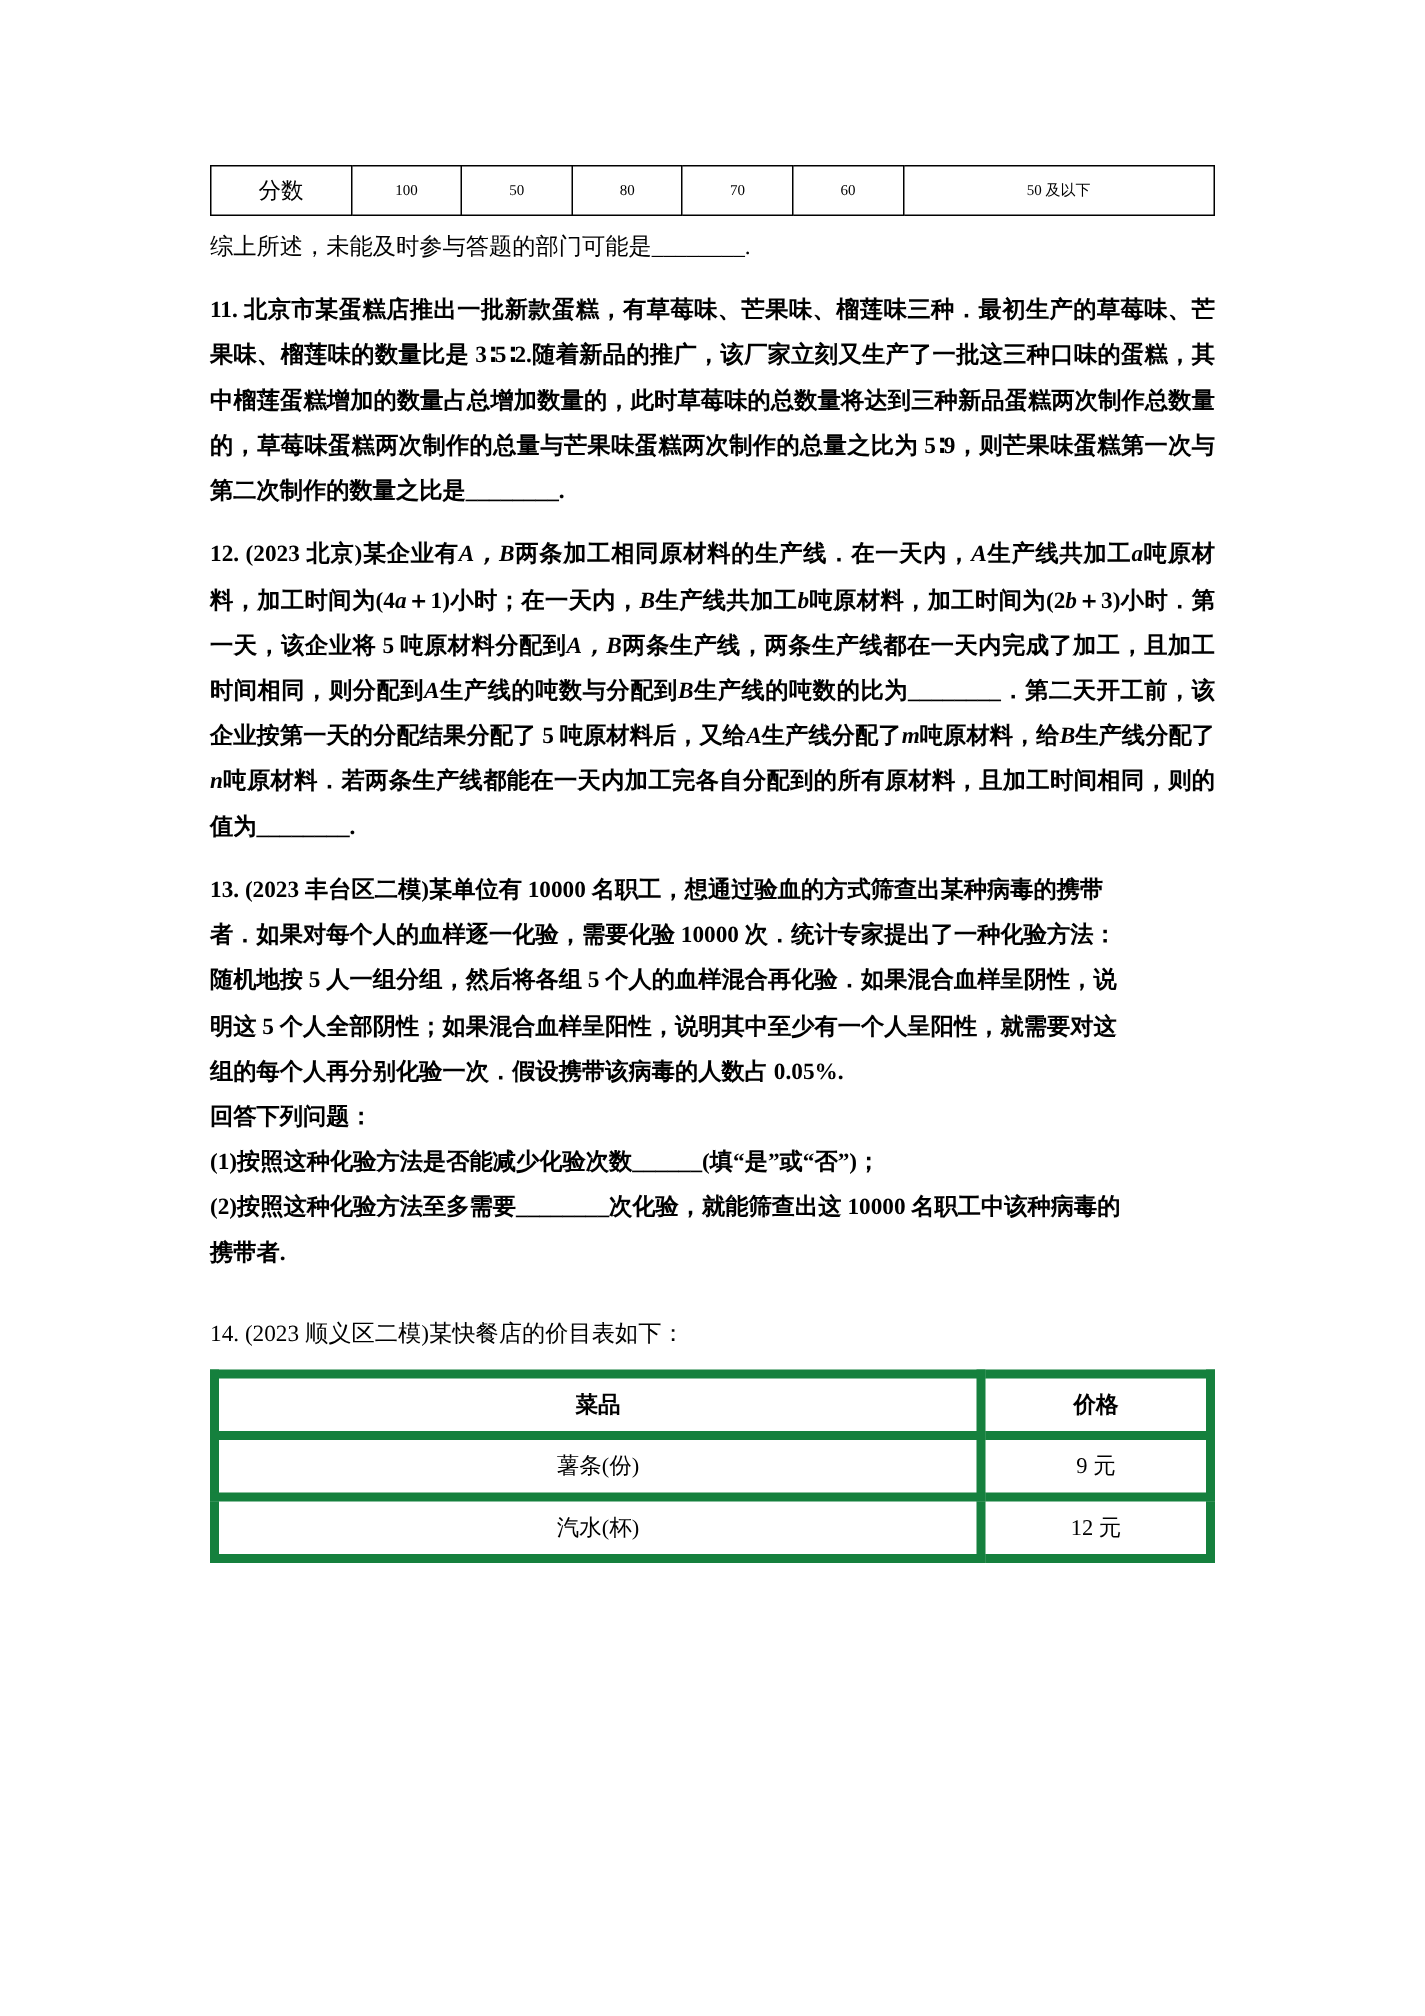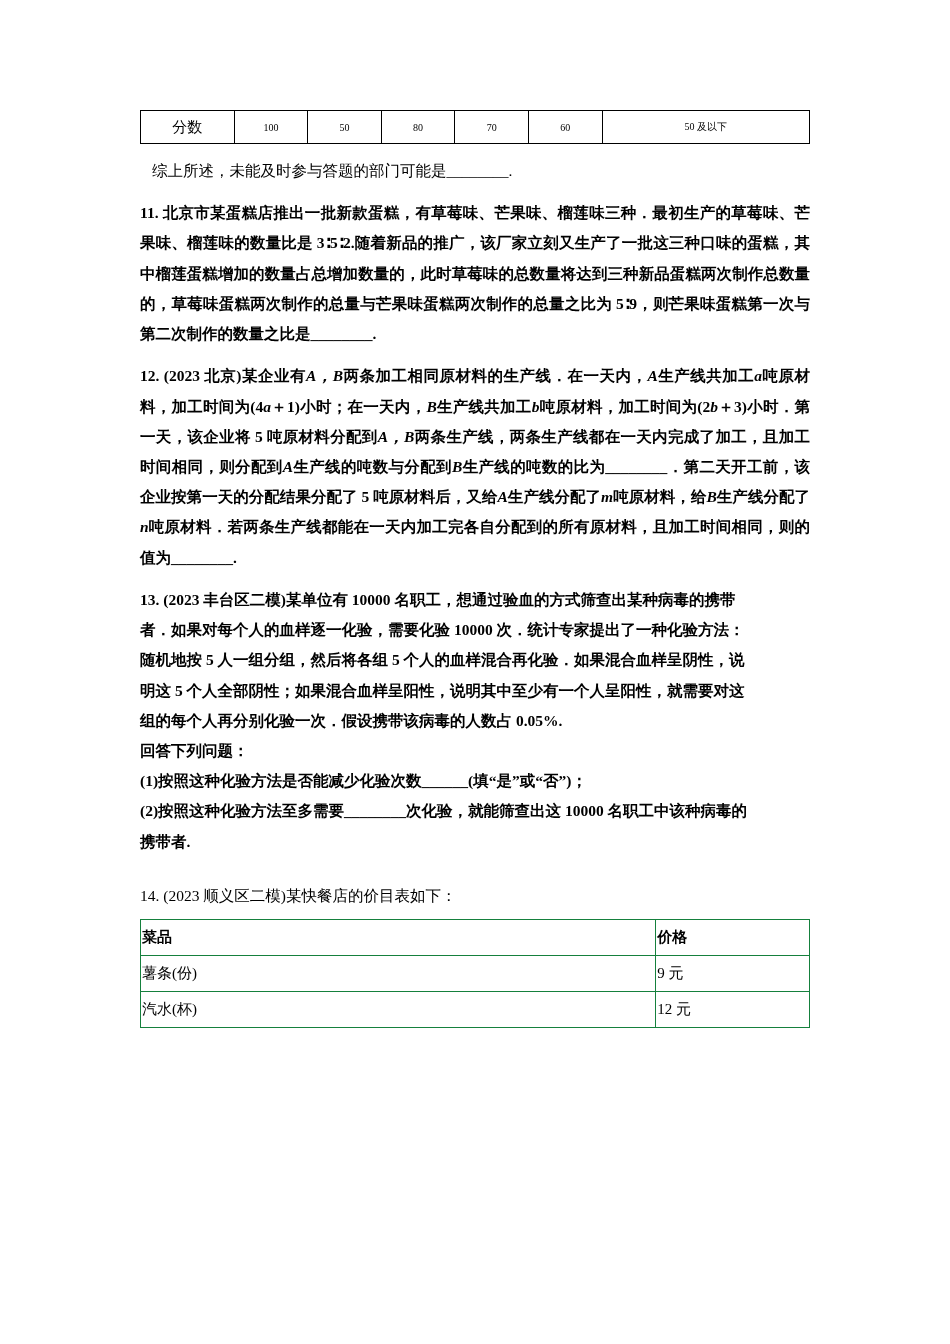--- a/index.html
+++ b/index.html
@@ -27,40 +27,41 @@
     vertical-align:middle;
     font-size:10px;
     height:30px;
     font-family:"Liberation Serif", serif;
   }
   .tbl .hcell{font-size:15px;}
   .line{
     font-size:15.5px;
     line-height:1.95;
     text-align:justify;
-    margin:12px;
+    margin:0;
   }
   .para{
     font-size:15.5px;
     line-height:1.95;
     text-align:justify;
     margin:0 0 0 0;
     text-indent:0;
   }
   .block{margin-top:12px;font-weight:bold;}
   .blocksm{margin-top:24px;}
   .it{font-style:italic;font-family:"Liberation Serif",serif;}
   .menu-tbl{
     border-collapse:collapse;
     width:100%;
     table-layout:fixed;
     margin-top:8px;
   }
   .menu-tbl td{
-    border:1px solid #15803d;
+    border:6px solid #15803d;
+    text-align:center;
     vertical-align:middle;
     font-size:15px;
     height:33px;
   }
   .menu-tbl td.b{font-weight:bold;}
   .top-table-wrap{margin-bottom:6px;}
 </style>
 </head>
 <body>
 

